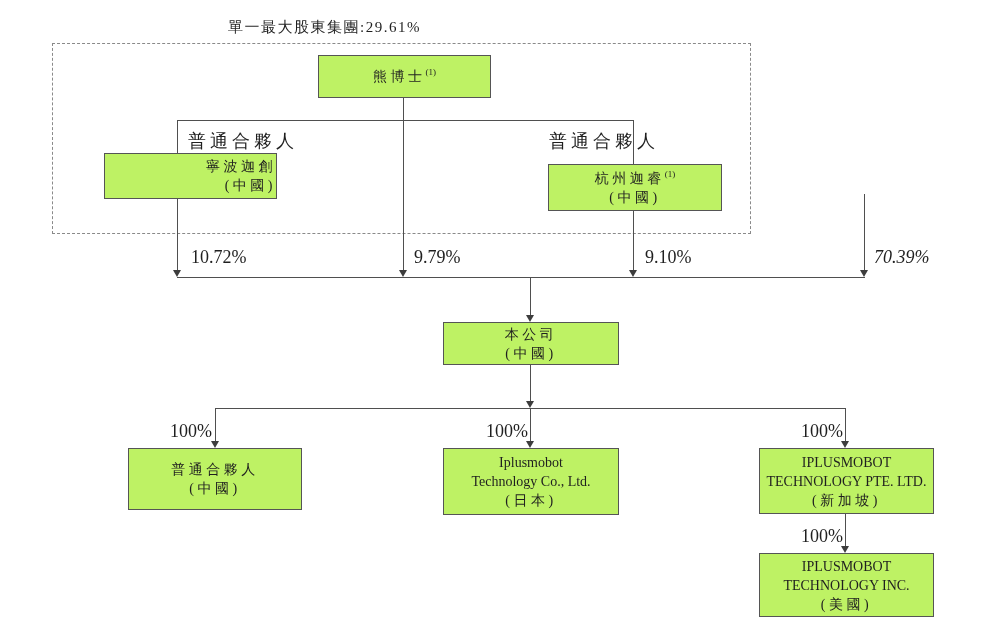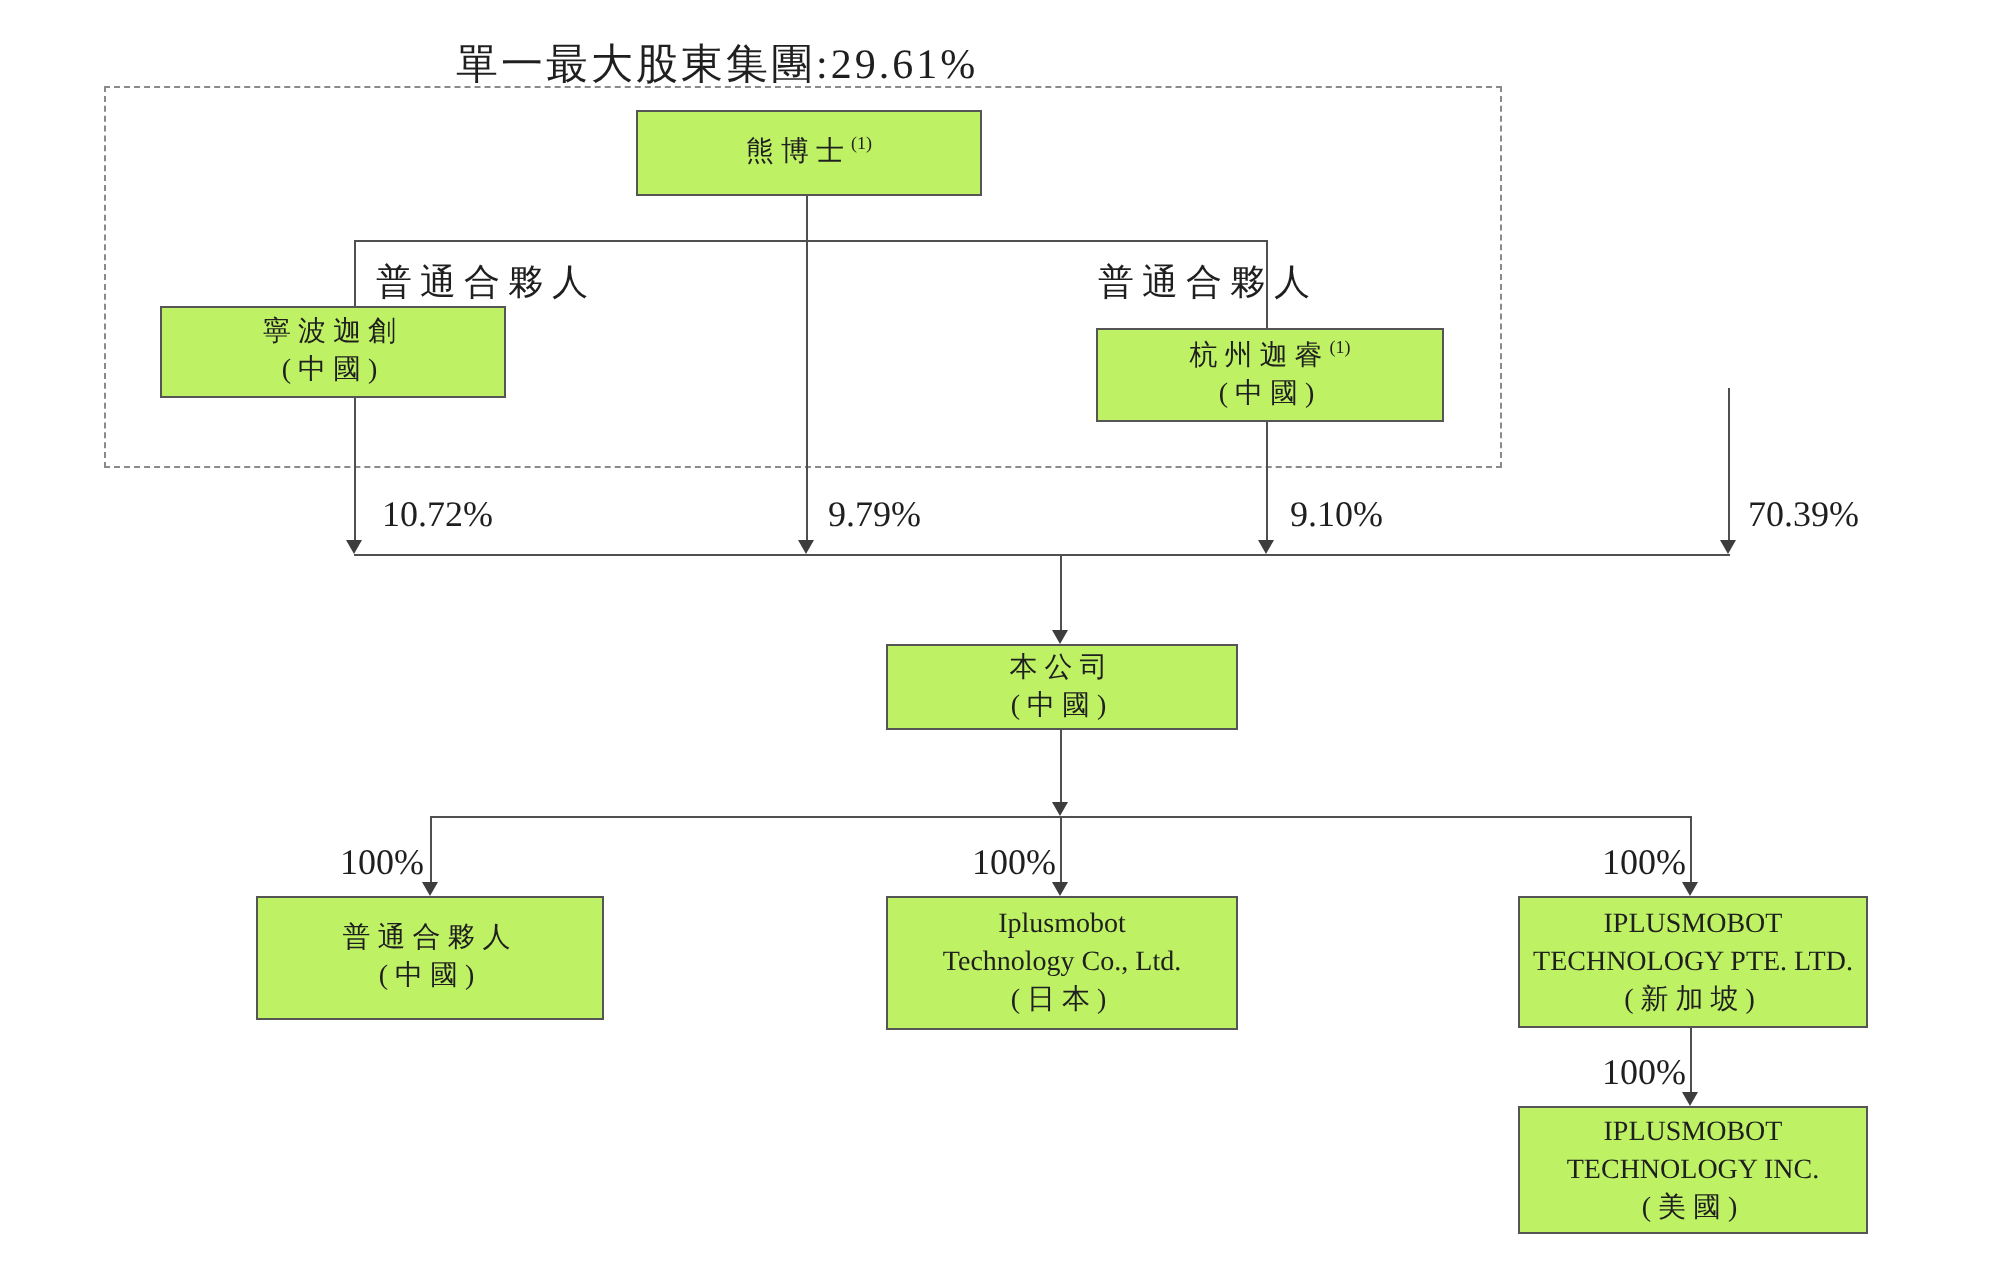--- a/index.html
+++ b/index.html
@@ -18,21 +18,21 @@
     border-top:7px solid #3d3d3d;
   }
   .box {
     position:absolute; border:1px solid #555; background:#bef264; z-index:2;
     display:flex; flex-direction:column; align-items:center; justify-content:center;
     text-align:center; font-size:14px; line-height:19px;
   }
   .cn { letter-spacing:3.5px; }
   .lbl { position:absolute; z-index:3; font-size:18px; white-space:nowrap; }
   .gp { letter-spacing:4px; }
-  .title { font-size:21px; letter-spacing:1.5px; }
+  .title { font-size:15px; letter-spacing:1.5px; }
   sup { font-size:9px; line-height:0; letter-spacing:0; }
   b { letter-spacing:0.5px; }
 </style>
 </head>
 <body>
 
 <div id="canvas">
 
   <div class="lbl title" style="left:228px; top:18px;">單一最大股東集團:29.61%</div>
 
@@ -62,31 +62,31 @@
   <div class="arrow-down" style="left:526px; top:441px;"></div>
   <div class="arrow-down" style="left:841px; top:441px;"></div>
   <div class="arrow-down" style="left:841px; top:546px;"></div>
 
   <div class="lbl gp" style="left:188px; top:129px;">普通合夥人</div>
   <div class="lbl gp" style="left:549px; top:129px;">普通合夥人</div>
 
   <div class="lbl" style="left:191px; top:247px;">10.72%</div>
   <div class="lbl" style="left:414px; top:247px;">9.79%</div>
   <div class="lbl" style="left:645px; top:247px;">9.10%</div>
-  <div class="lbl" style="left:874px; top:247px;">70.39%</div>
+  <div class="lbl" style="left:874px; top:247px;font-style:italic;">70.39%</div>
   <div class="lbl" style="left:170px; top:421px;">100%</div>
   <div class="lbl" style="left:486px; top:421px;">100%</div>
   <div class="lbl" style="left:801px; top:421px;">100%</div>
   <div class="lbl" style="left:801px; top:526px;">100%</div>
 
   <div class="box" style="left:318px; top:55px; width:171px; height:41px;">
     <div class="cn"><span>熊博士</span><sup>(1)</sup></div>
   </div>
 
-  <div class="box" style="left:80px; top:153px; width:171px; height:44px;">
+  <div class="box" style="left:104px; top:153px; width:171px; height:44px;align-items:flex-end;">
     <div class="cn">寧波迦創</div>
     <div class="cn">(中國)</div>
   </div>
 
   <div class="box" style="left:548px; top:164px; width:172px; height:45px;">
     <div class="cn"><span>杭州迦睿</span><sup>(1)</sup></div>
     <div class="cn">(中國)</div>
   </div>
 
 

